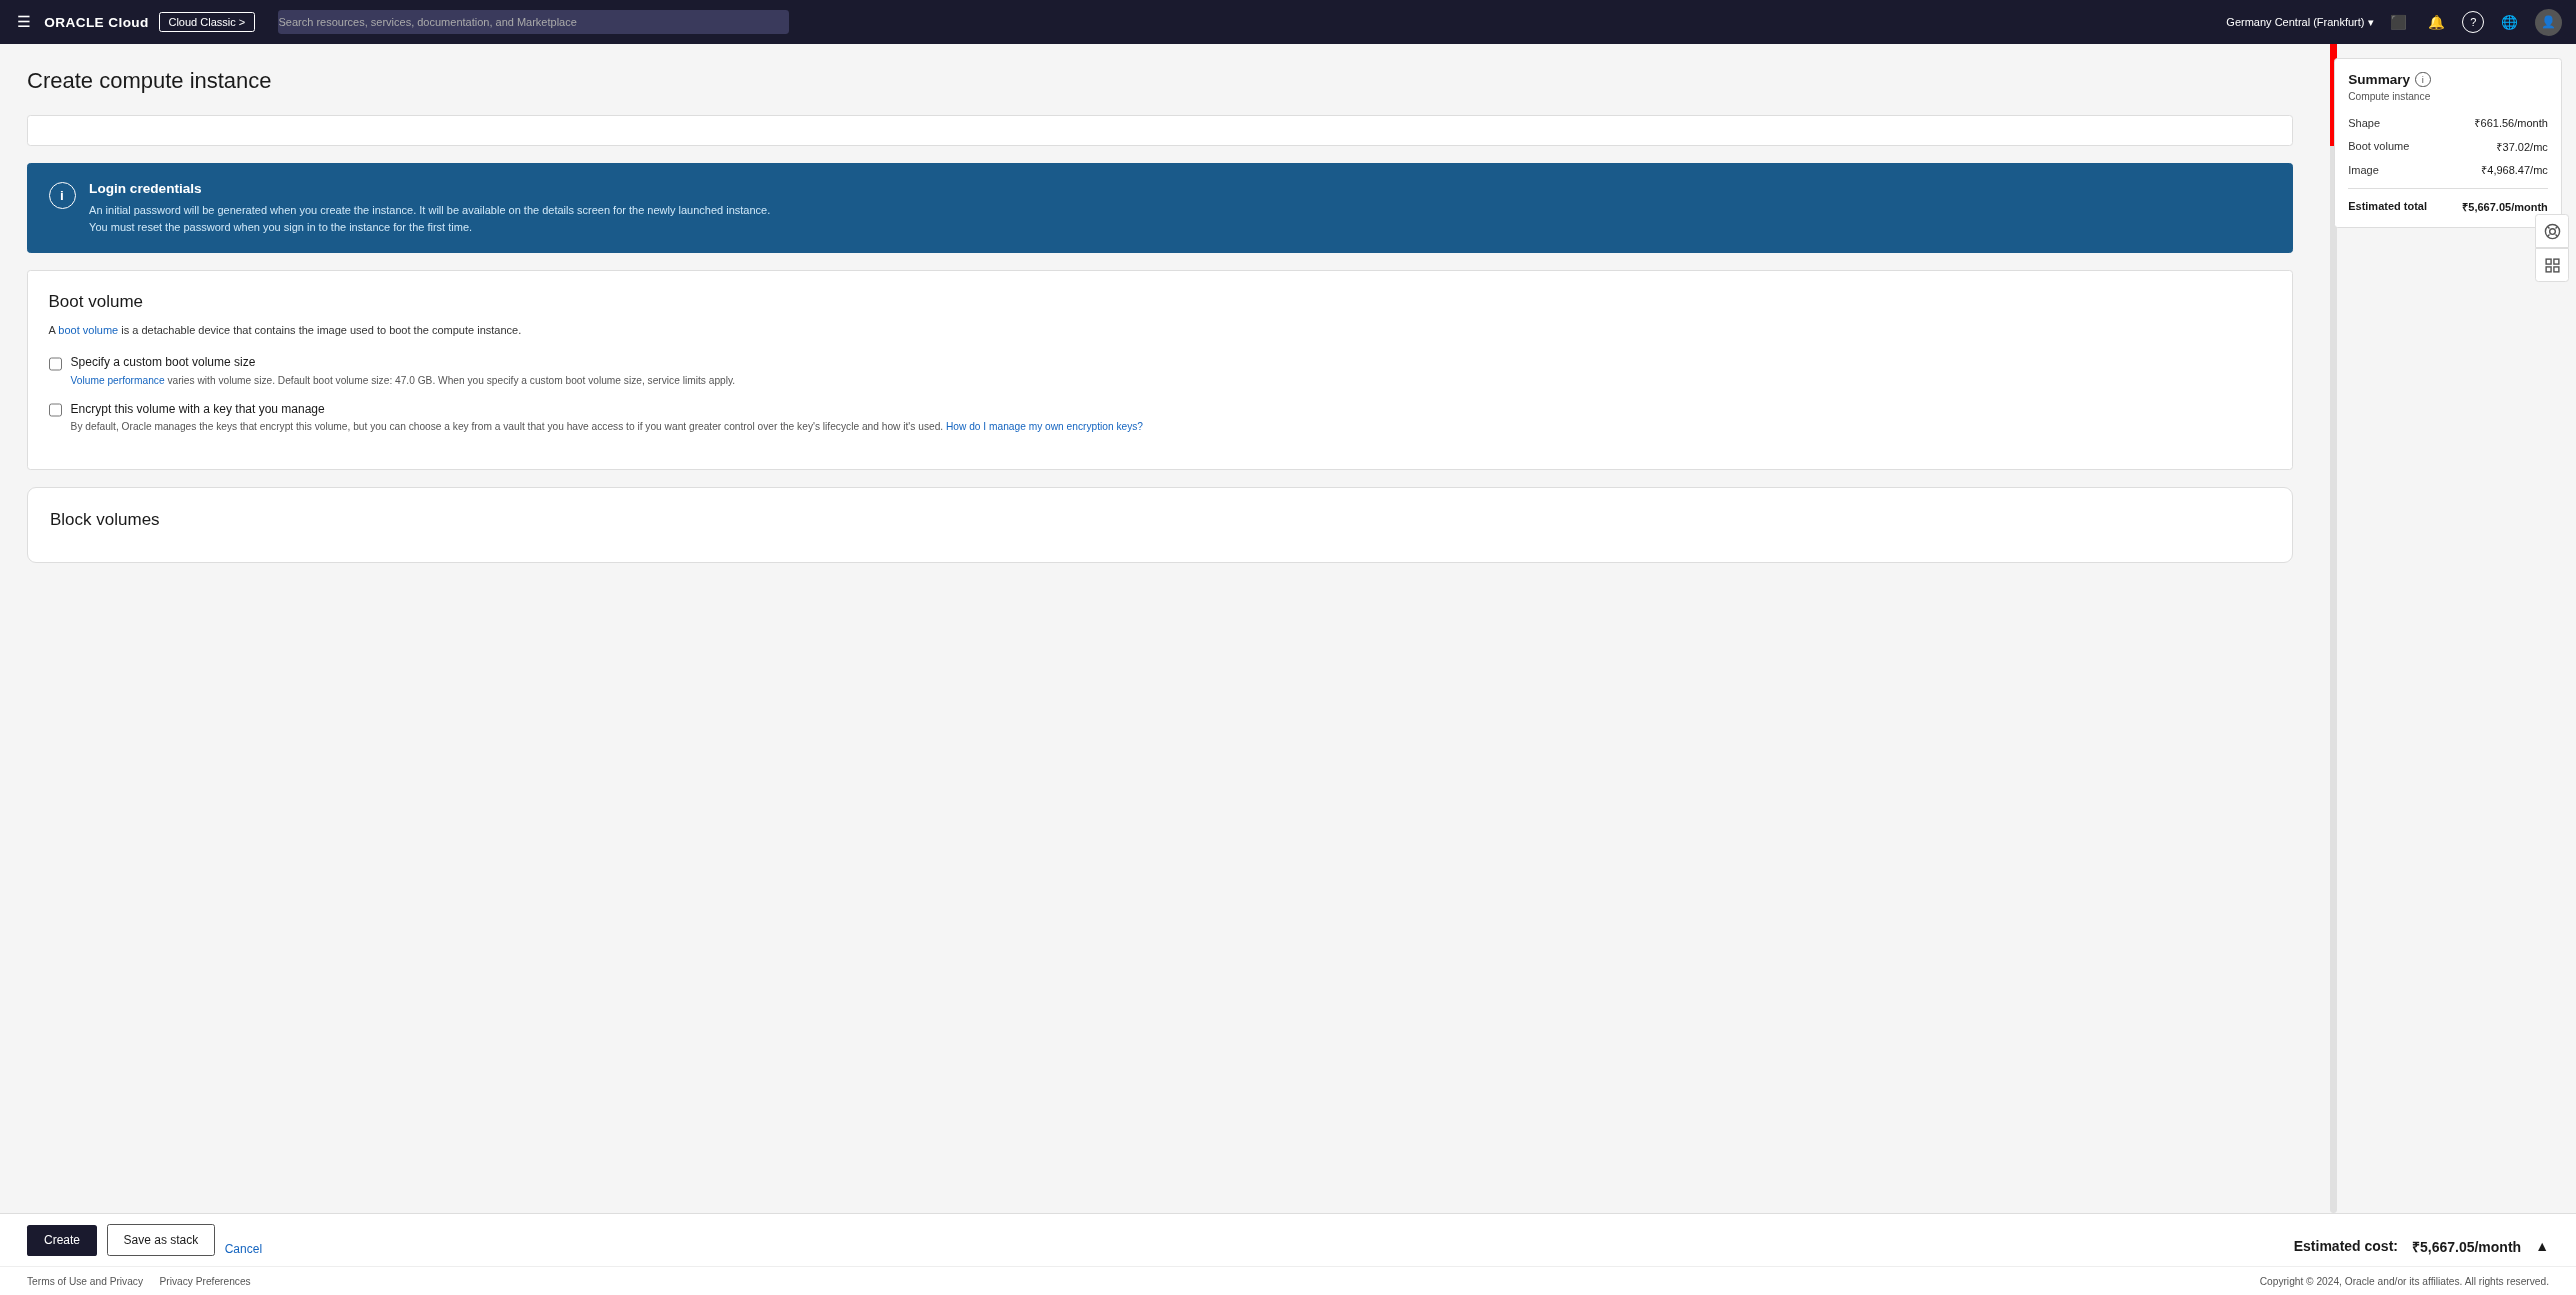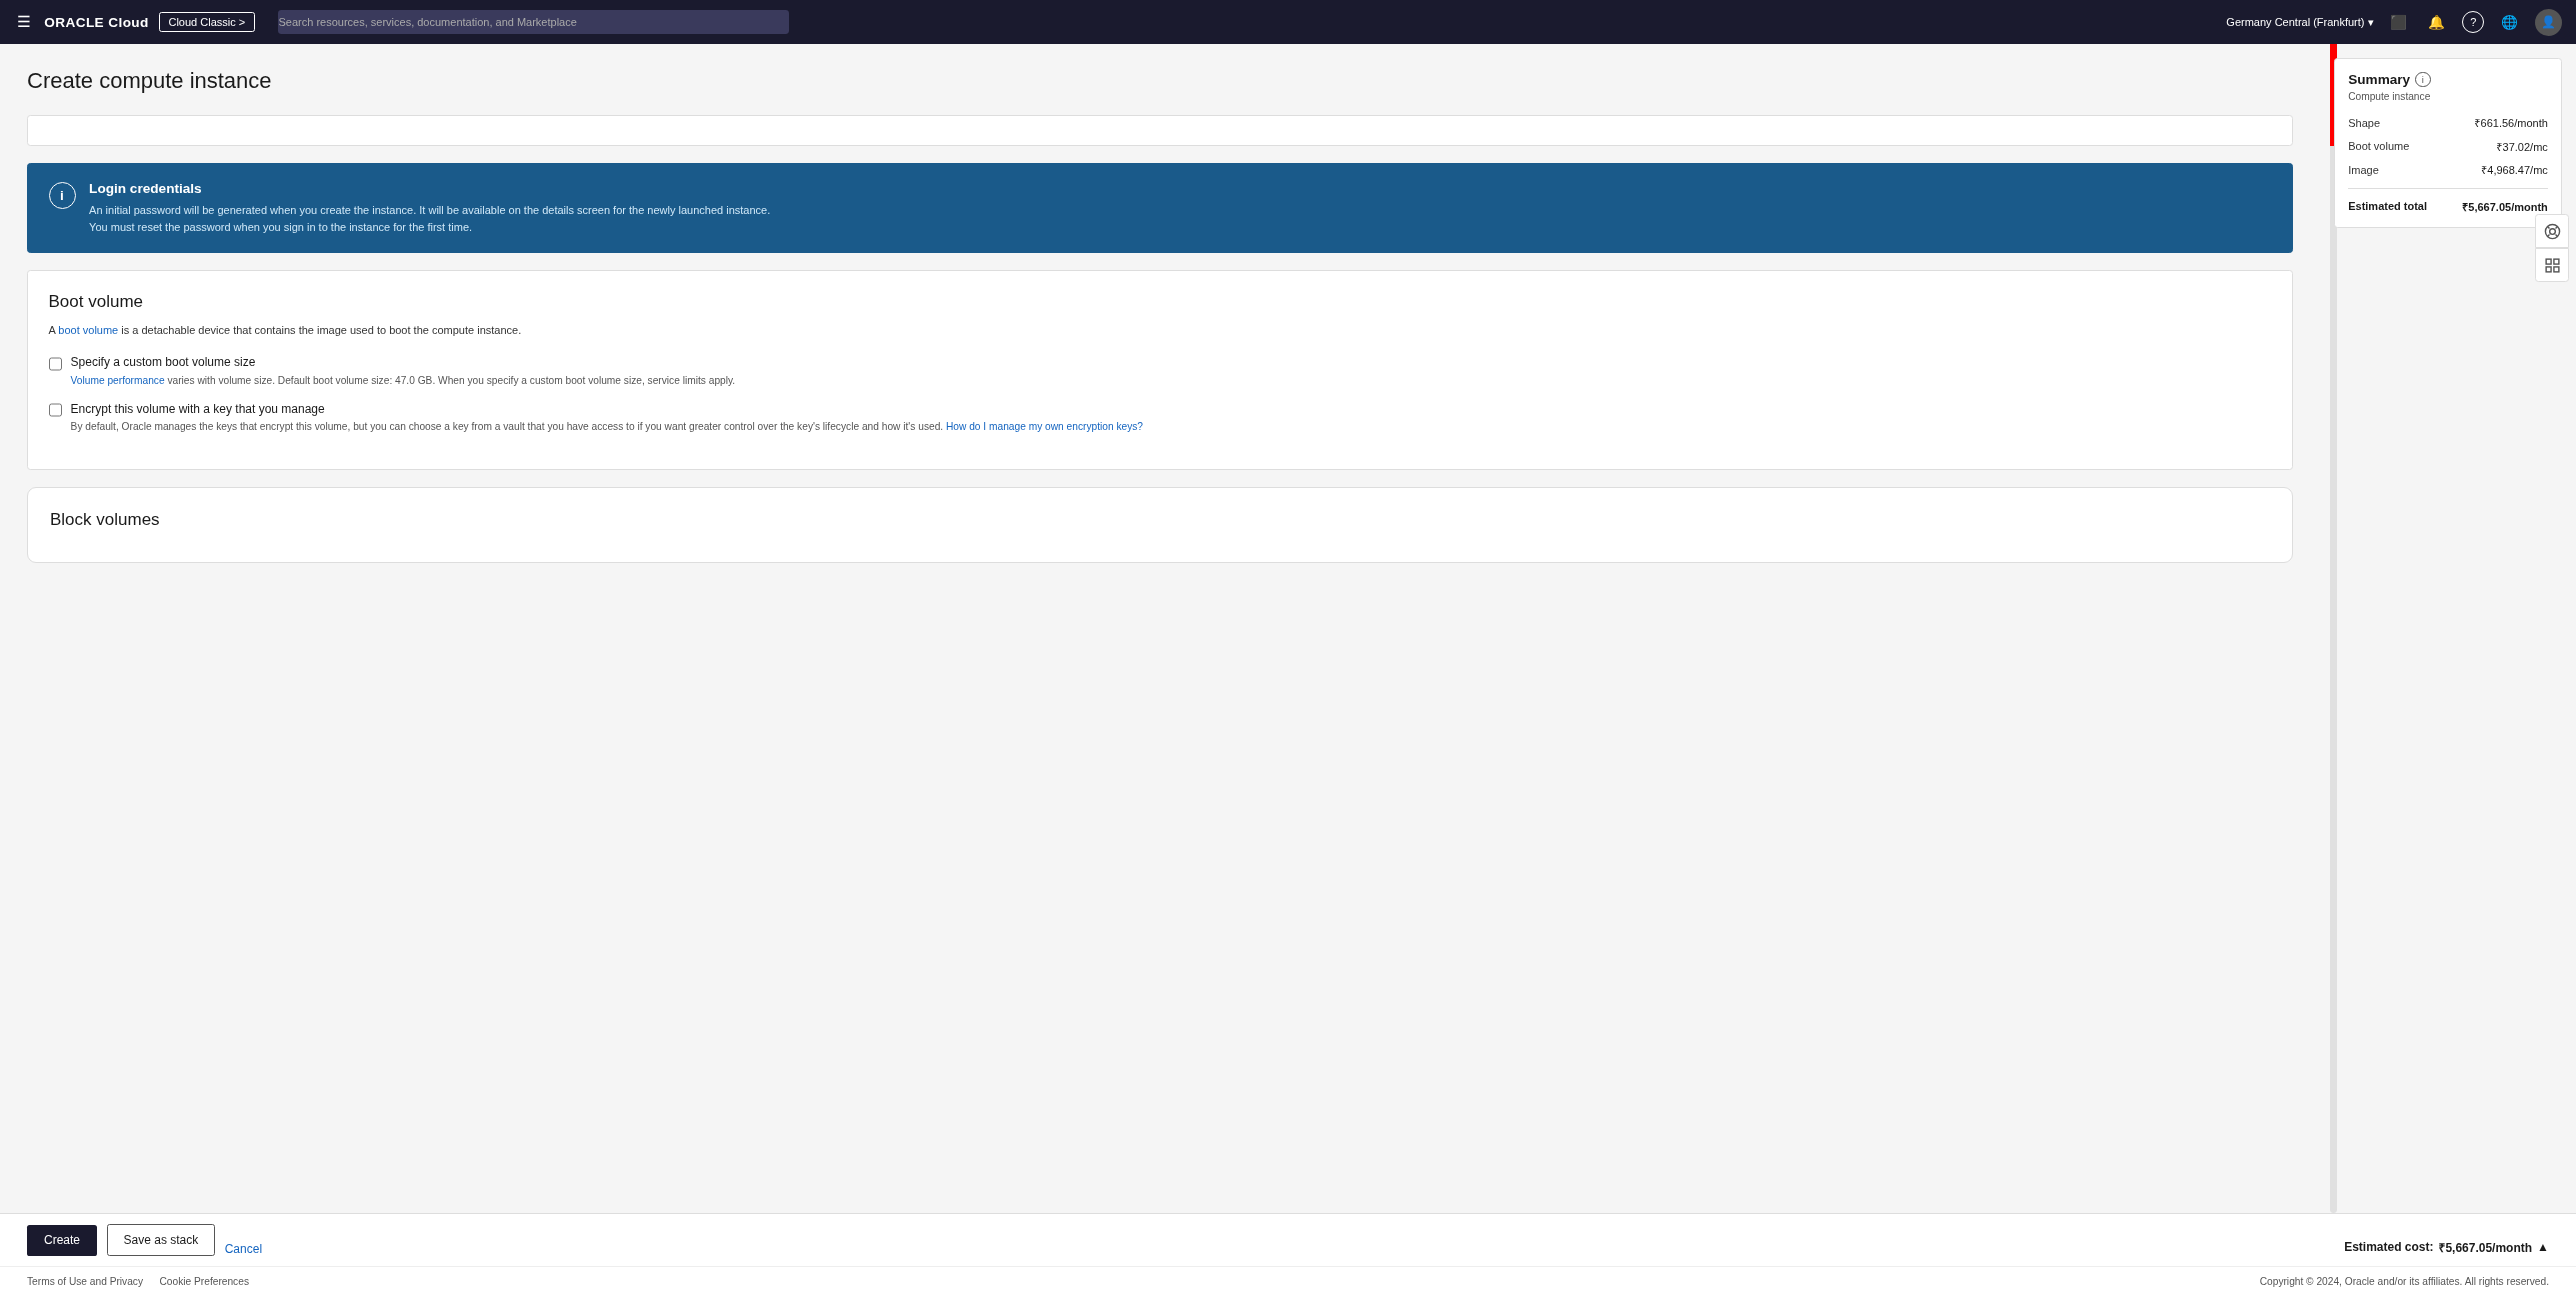--- a/index.html
+++ b/index.html
@@ -387,26 +387,26 @@
     .btn-cancel {
       background: none;
       border: none;
       color: #1565c0;
       font-size: 12px;
       cursor: pointer;
       text-decoration: none;
     }
     .bottom-cost {
       margin-left: auto;
-      font-size: 12px;
+      font-size: 14px;
       font-weight: 600;
       color: #1a1a1a;
       display: flex;
       align-items: center;
-      gap: 5px;
+      gap: 14px;
     }
 
     
     .footer {
       background: white;
       border-top: 0.9px solid #eee;
       padding: 8.5px 27px;
       display: flex;
       justify-content: space-between;
       font-size: 10.2px;
@@ -560,17 +560,17 @@
   <div class="bottom-cost">
     <span>Estimated cost:</span>
     <span>₹5,667.05/month</span>
     <span style="cursor:pointer;">▲</span>
   </div>
 </div>
 
 <footer class="footer">
   <div>
     <a href="#">Terms of Use and Privacy</a>
-    <a href="#">Cookie Preferences</a>
+    <a href="#">Privacy Preferences</a>
   </div>
   <div>Copyright © 2024, Oracle and/or its affiliates. All rights reserved.</div>
 </footer>
 
 
 </body></html>

